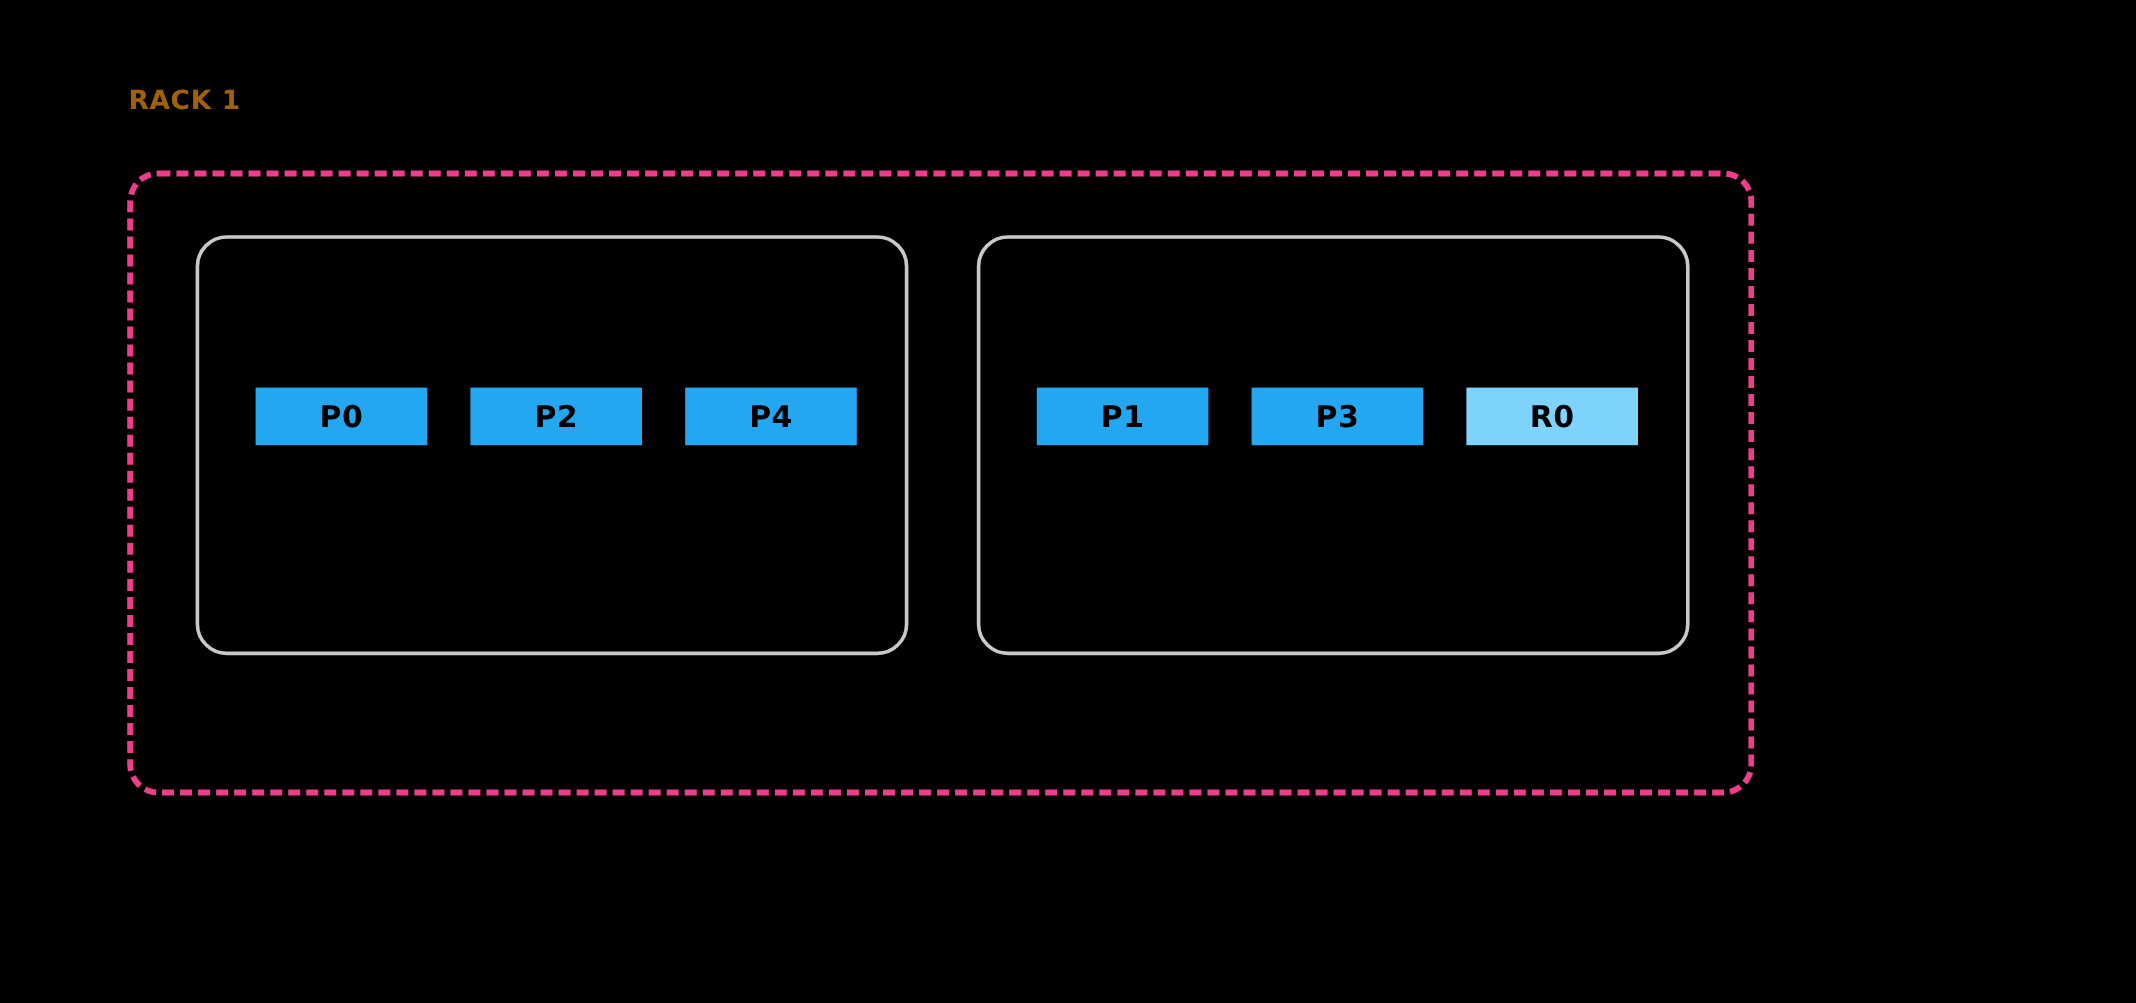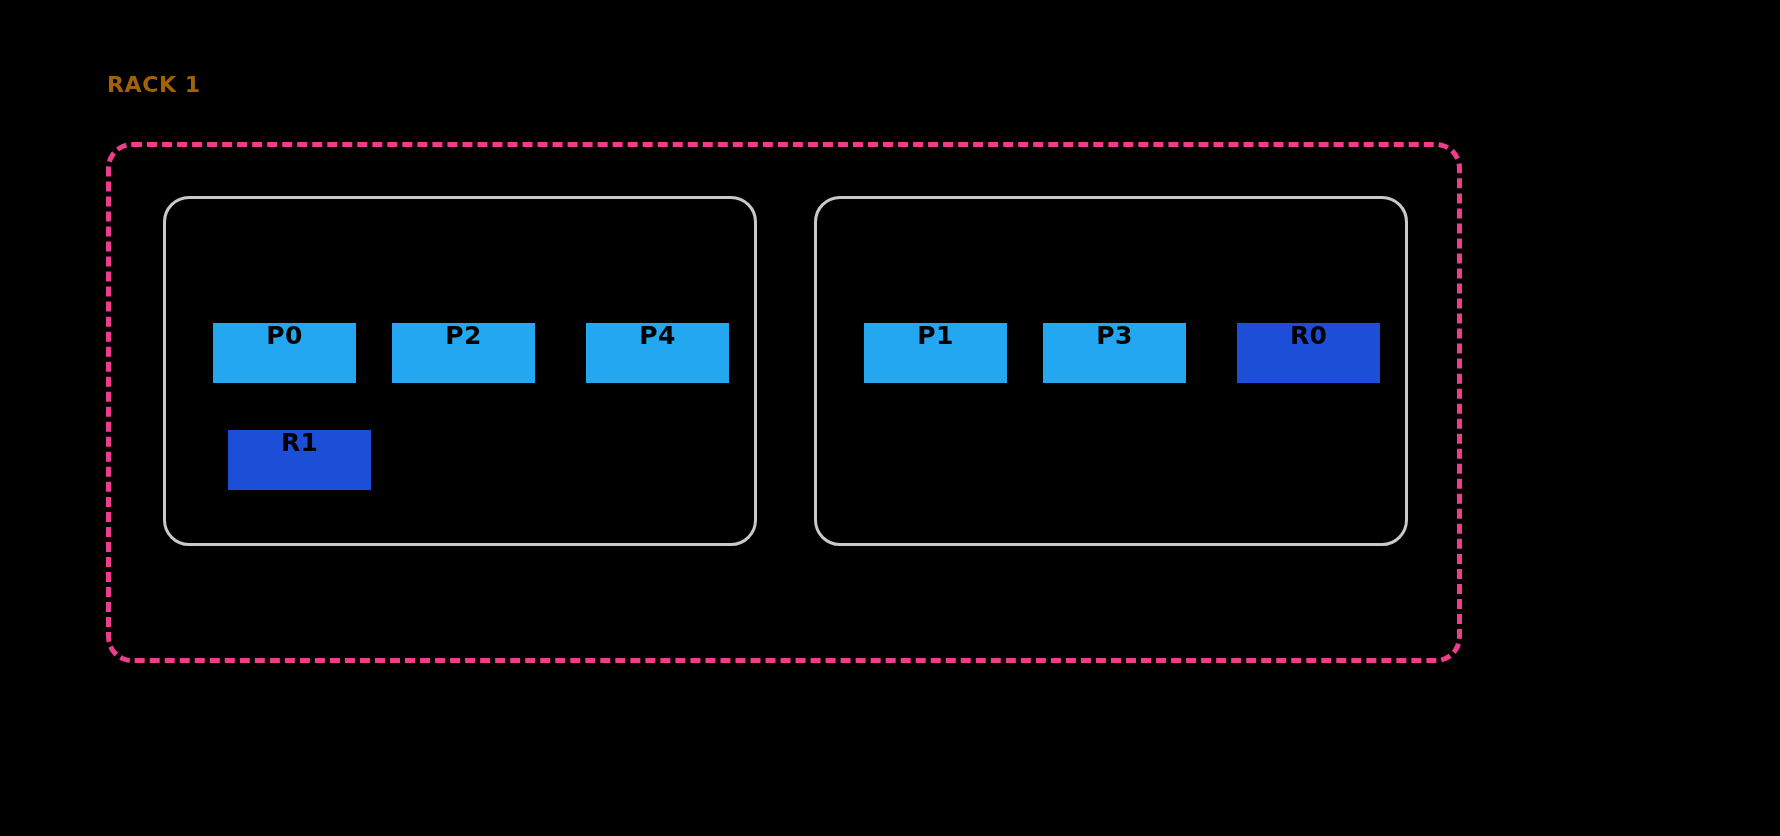--- a/index.html
+++ b/index.html
@@ -60,37 +60,37 @@
     position: absolute;
     display: flex;
     align-items: flex-start;
   }
 
   .row-partitions { left: 47px; top: 124px; }
   .row-replicas   { left: 47px; top: 231px; }
 
   .unit {
     width: 143px;
-    height: 60px;
+    height: 48px;
     margin-right: 36px;
     display: flex;
-    align-items: flex-start;
+    align-items: center;
     justify-content: center;
     color: #000000;
     font-size: 25px;
     font-weight: bold;
     letter-spacing: 0.3px;
     line-height: 1;
     border-radius: 0;
   }
 
-  .unit:last-child { margin-right: 0; margin-left: 15px; }
+  .unit:last-child { margin-right: 0; }
 
   .unit.partition { background: #22A7F0; }
-  .unit.replica   { background: #1d4ed8; }
+  .unit.replica   { background: #7dd3fc; }
 </style>
 </head>
 <body>
 
 <div class="canvas">
 
   <div class="rack-label">RACK 1</div>
 
   <div class="rack-box"></div>
 
@@ -102,23 +102,20 @@
       </div>
       <div class="unit partition">
         <span>P2</span>
       </div>
       <div class="unit partition">
         <span>P4</span>
       </div>
     </div>
 
     <div class="unit-row row-replicas">
-      <div class="unit replica">
-        <span>R1</span>
-      </div>
     </div>
 
   </div>
 
   <div class="broker broker-2">
 
     <div class="unit-row row-partitions">
       <div class="unit partition">
         <span>P1</span>
       </div>

